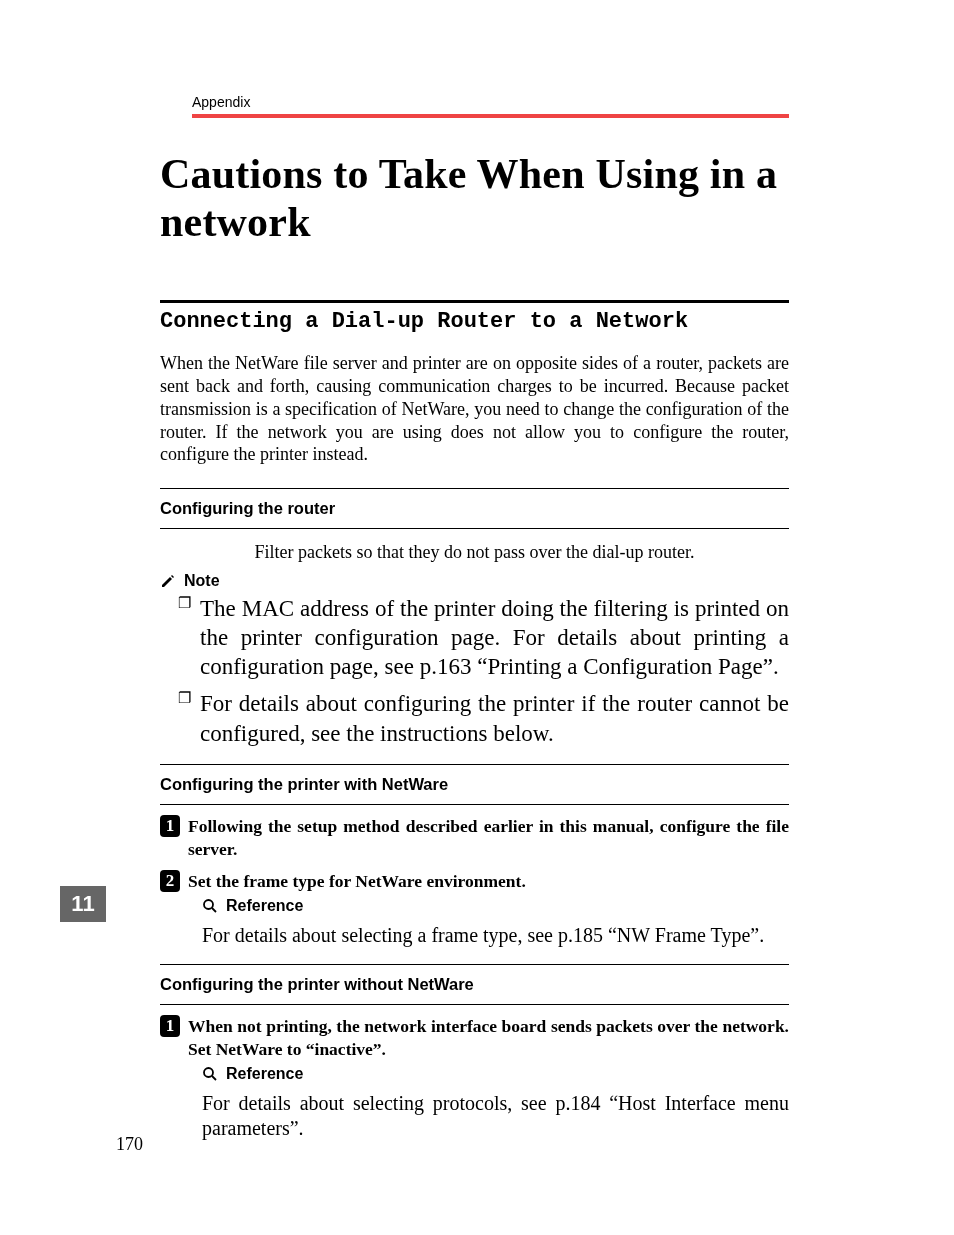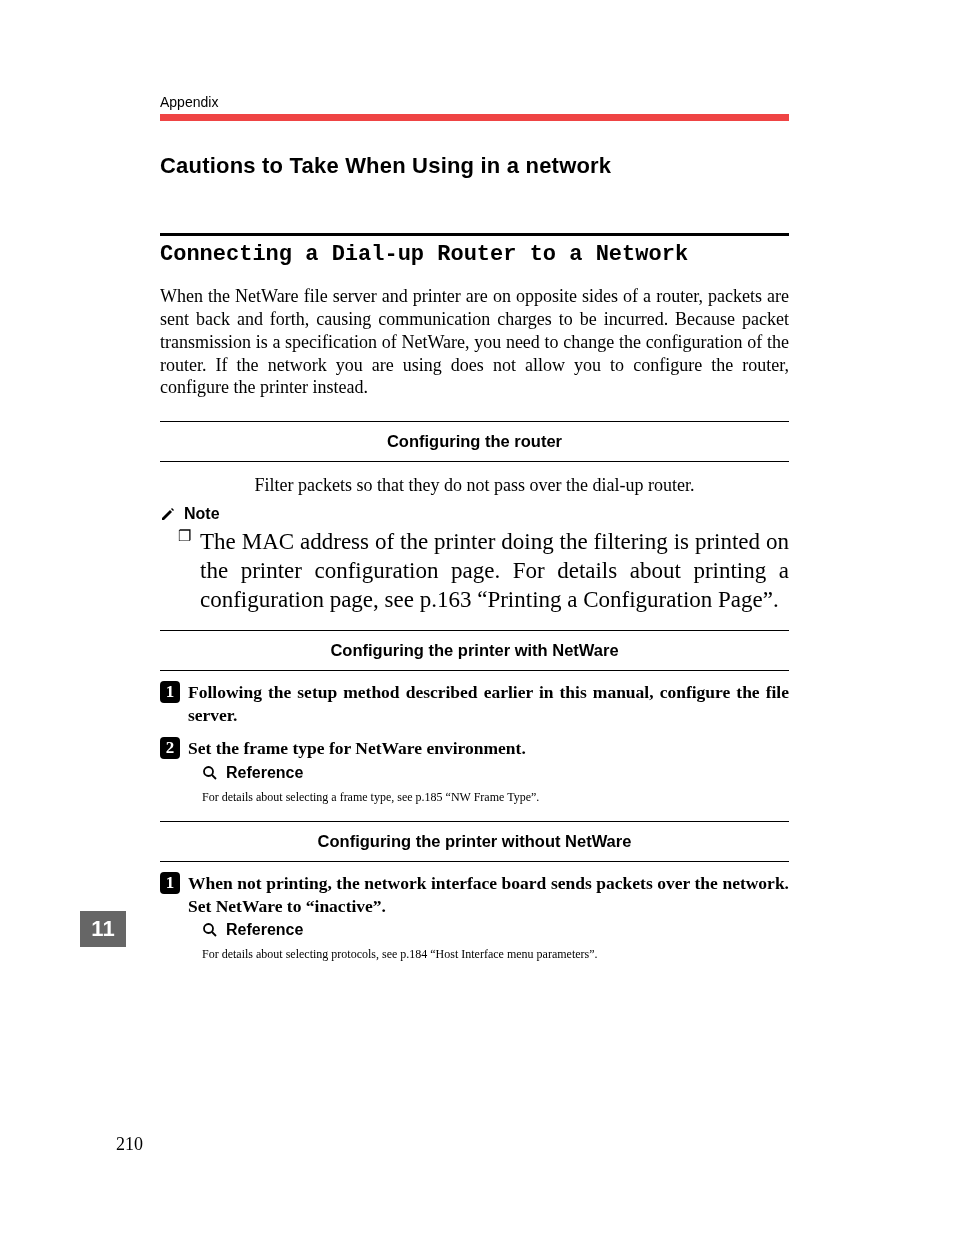--- a/index.html
+++ b/index.html
@@ -15,28 +15,29 @@
   .page {
     position: relative;
     width: 954px;
     height: 1235px;
     box-sizing: border-box;
     padding: 94px 165px 0 160px;
   }
   .running-head {
     font-family: Arial, Helvetica, sans-serif;
     font-size: 14px;
-    border-bottom: 7px solid #ef4444;
+    border-bottom: 4px solid #ef4444;
     padding-bottom: 4px;
     margin-bottom: 32px;
+    margin-left: 32px;
   }
   h1.title {
-    font-family: Liberation Sans, sans-serif;
-    font-weight: 700;
-    font-size: 22px;
+    font-family: Liberation Serif, serif;
+    font-weight: 700;
+    font-size: 42px;
     margin: 0 0 54px 0;
     letter-spacing: 0.2px;
   }
   .rule-heavy {
     border-top: 3px solid #000;
     height: 0;
     margin: 0 0 6px 0;
   }
   h2.section {
     font-family: Liberation Mono, monospace;
@@ -53,21 +54,20 @@
   .rule-thin {
     border-top: 1px solid #000;
     height: 0;
     margin: 0;
   }
   h3.subhead {
     font-family: Arial, Helvetica, sans-serif;
     font-weight: 700;
     font-size: 16.5px;
     margin: 10px 0 10px 0;
-    text-align: center;
   }
   p.body-small {
     font-size: 18px;
     line-height: 1.25;
     margin: 0 0 8px 0;
   }
   .note-label, .ref-label {
     font-family: Arial, Helvetica, sans-serif;
     font-weight: 700;
     font-size: 16px;
@@ -123,40 +123,39 @@
   }
   .step-text {
     font-family: Palatino, "Palatino Linotype", Georgia, serif;
     font-weight: bold;
     font-size: 17.5px;
     line-height: 1.3;
     text-align: justify;
     flex: 1;
   }
   .ref-body {
-    font-size: 12px;
+    font-size: 20px;
     line-height: 1.27;
     margin: 8px 0 16px 42px;
     text-align: justify;
   }
   .chapter-tab {
     position: absolute;
-    left: 80px;
+    left: 60px;
     top: 886px;
     width: 46px;
     height: 36px;
     background: #666;
     color: #fff;
     font-family: Arial, Helvetica, sans-serif;
     font-weight: 700;
     font-size: 22px;
     display: flex;
     align-items: center;
     justify-content: center;
-    margin-top: 25px;
   }
   .page-number {
     position: absolute;
     left: 116px;
     bottom: 80px;
     font-size: 18px;
   }
 </style>
 </head>
 <body>
@@ -180,20 +179,21 @@
 
   <div class="note-label">
     <svg class="pencil-icon" viewBox="0 0 16 16">
       <path d="M2 12 L10 4 L12 6 L4 14 L2 14 Z M11 3 L13 5 L14 4 L12 2 Z" fill="#000"></path>
     </svg>
     <span>Note</span>
   </div>
 
   <ul class="notelist">
     <li>The MAC address of the printer doing the filtering is printed on the printer configuration page. For details about printing a configuration page, see p.163 “Printing a Configuration Page”.</li>
+    <li>For details about configuring the printer if the router cannot be configured, see the instructions below.</li>
   </ul>
 
   <div class="rule-thin"></div>
   <h3 class="subhead">Configuring the printer with NetWare</h3>
   <div class="rule-thin"></div>
 
   <div class="step">
     <div class="step-badge">1</div>
     <div class="step-text">Following the setup method described earlier in this manual, configure the file server.</div>
   </div>
@@ -223,14 +223,14 @@
   <div class="ref-label">
     <svg class="spyglass-icon" viewBox="0 0 16 16">
       <circle cx="6.5" cy="6.5" r="4.5" fill="none" stroke="#000" stroke-width="1.8"></circle>
       <line x1="10" y1="10" x2="14" y2="14" stroke="#000" stroke-width="1.8"></line>
     </svg>
     <span>Reference</span>
   </div>
   <p class="ref-body">For details about selecting protocols, see p.184 “Host Interface menu parameters”.</p>
 
   <div class="chapter-tab">11</div>
-  <div class="page-number">210</div>
+  <div class="page-number">170</div>
 </div>
 
 </body></html>

